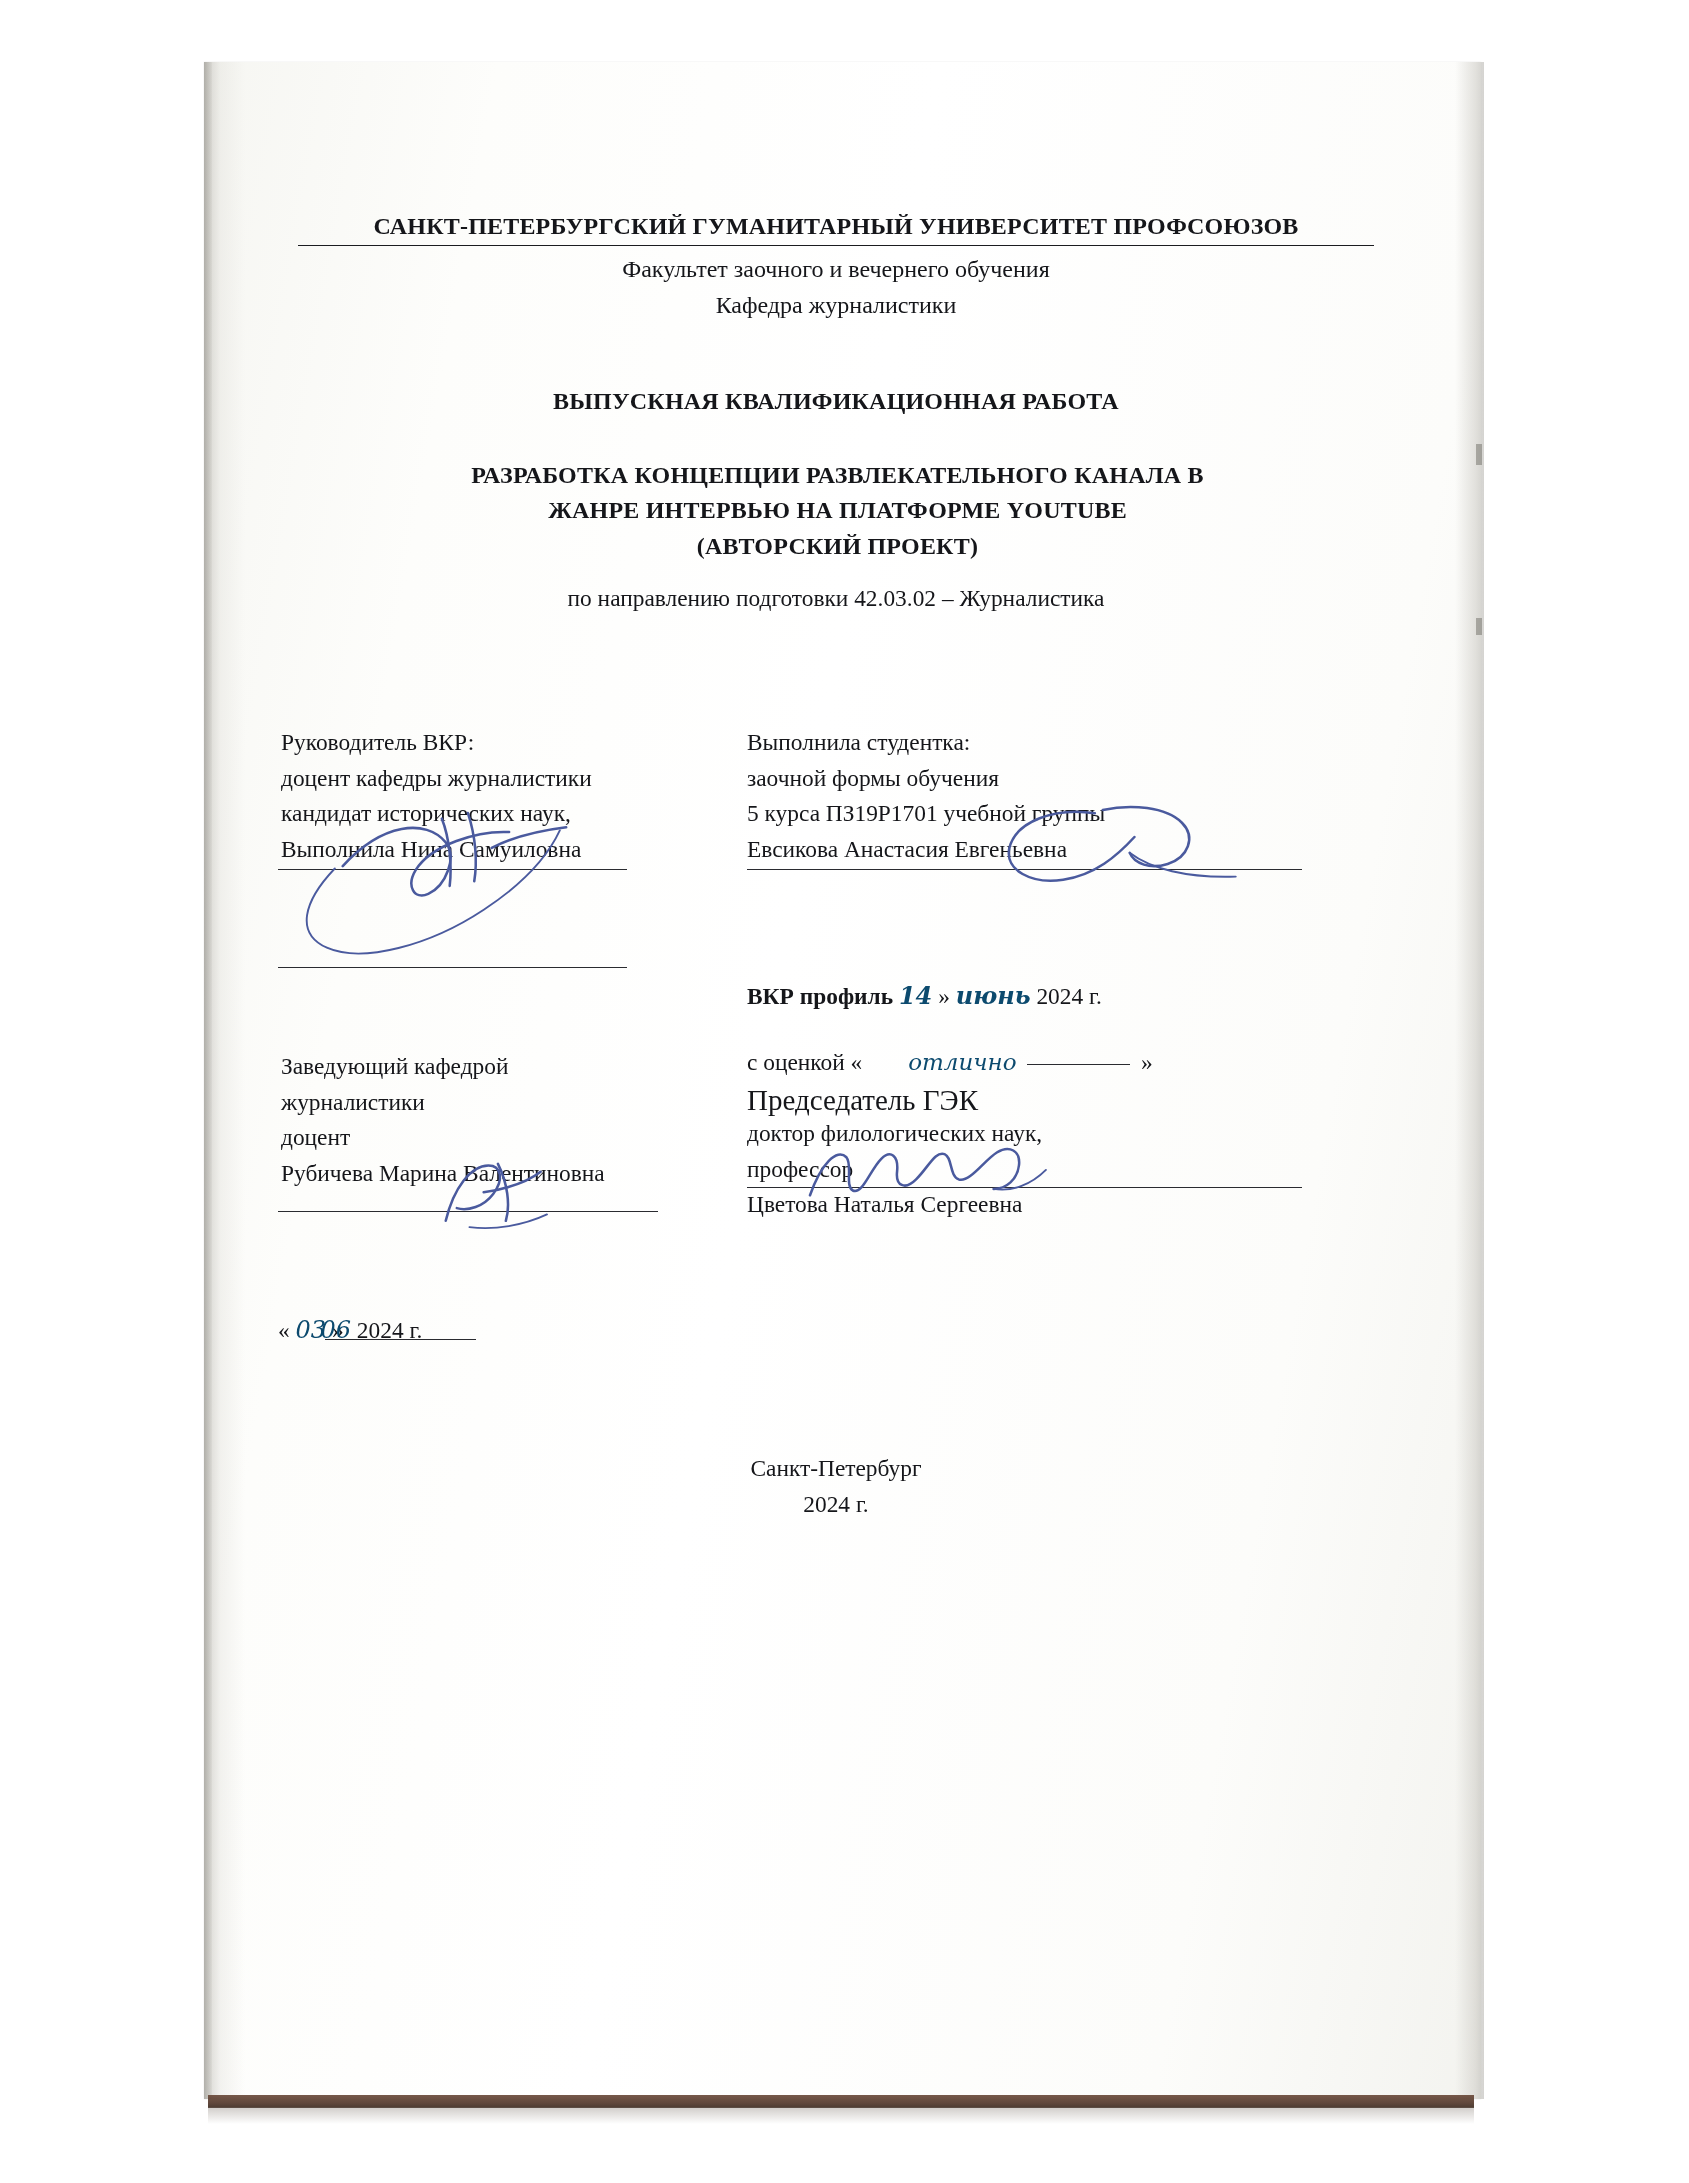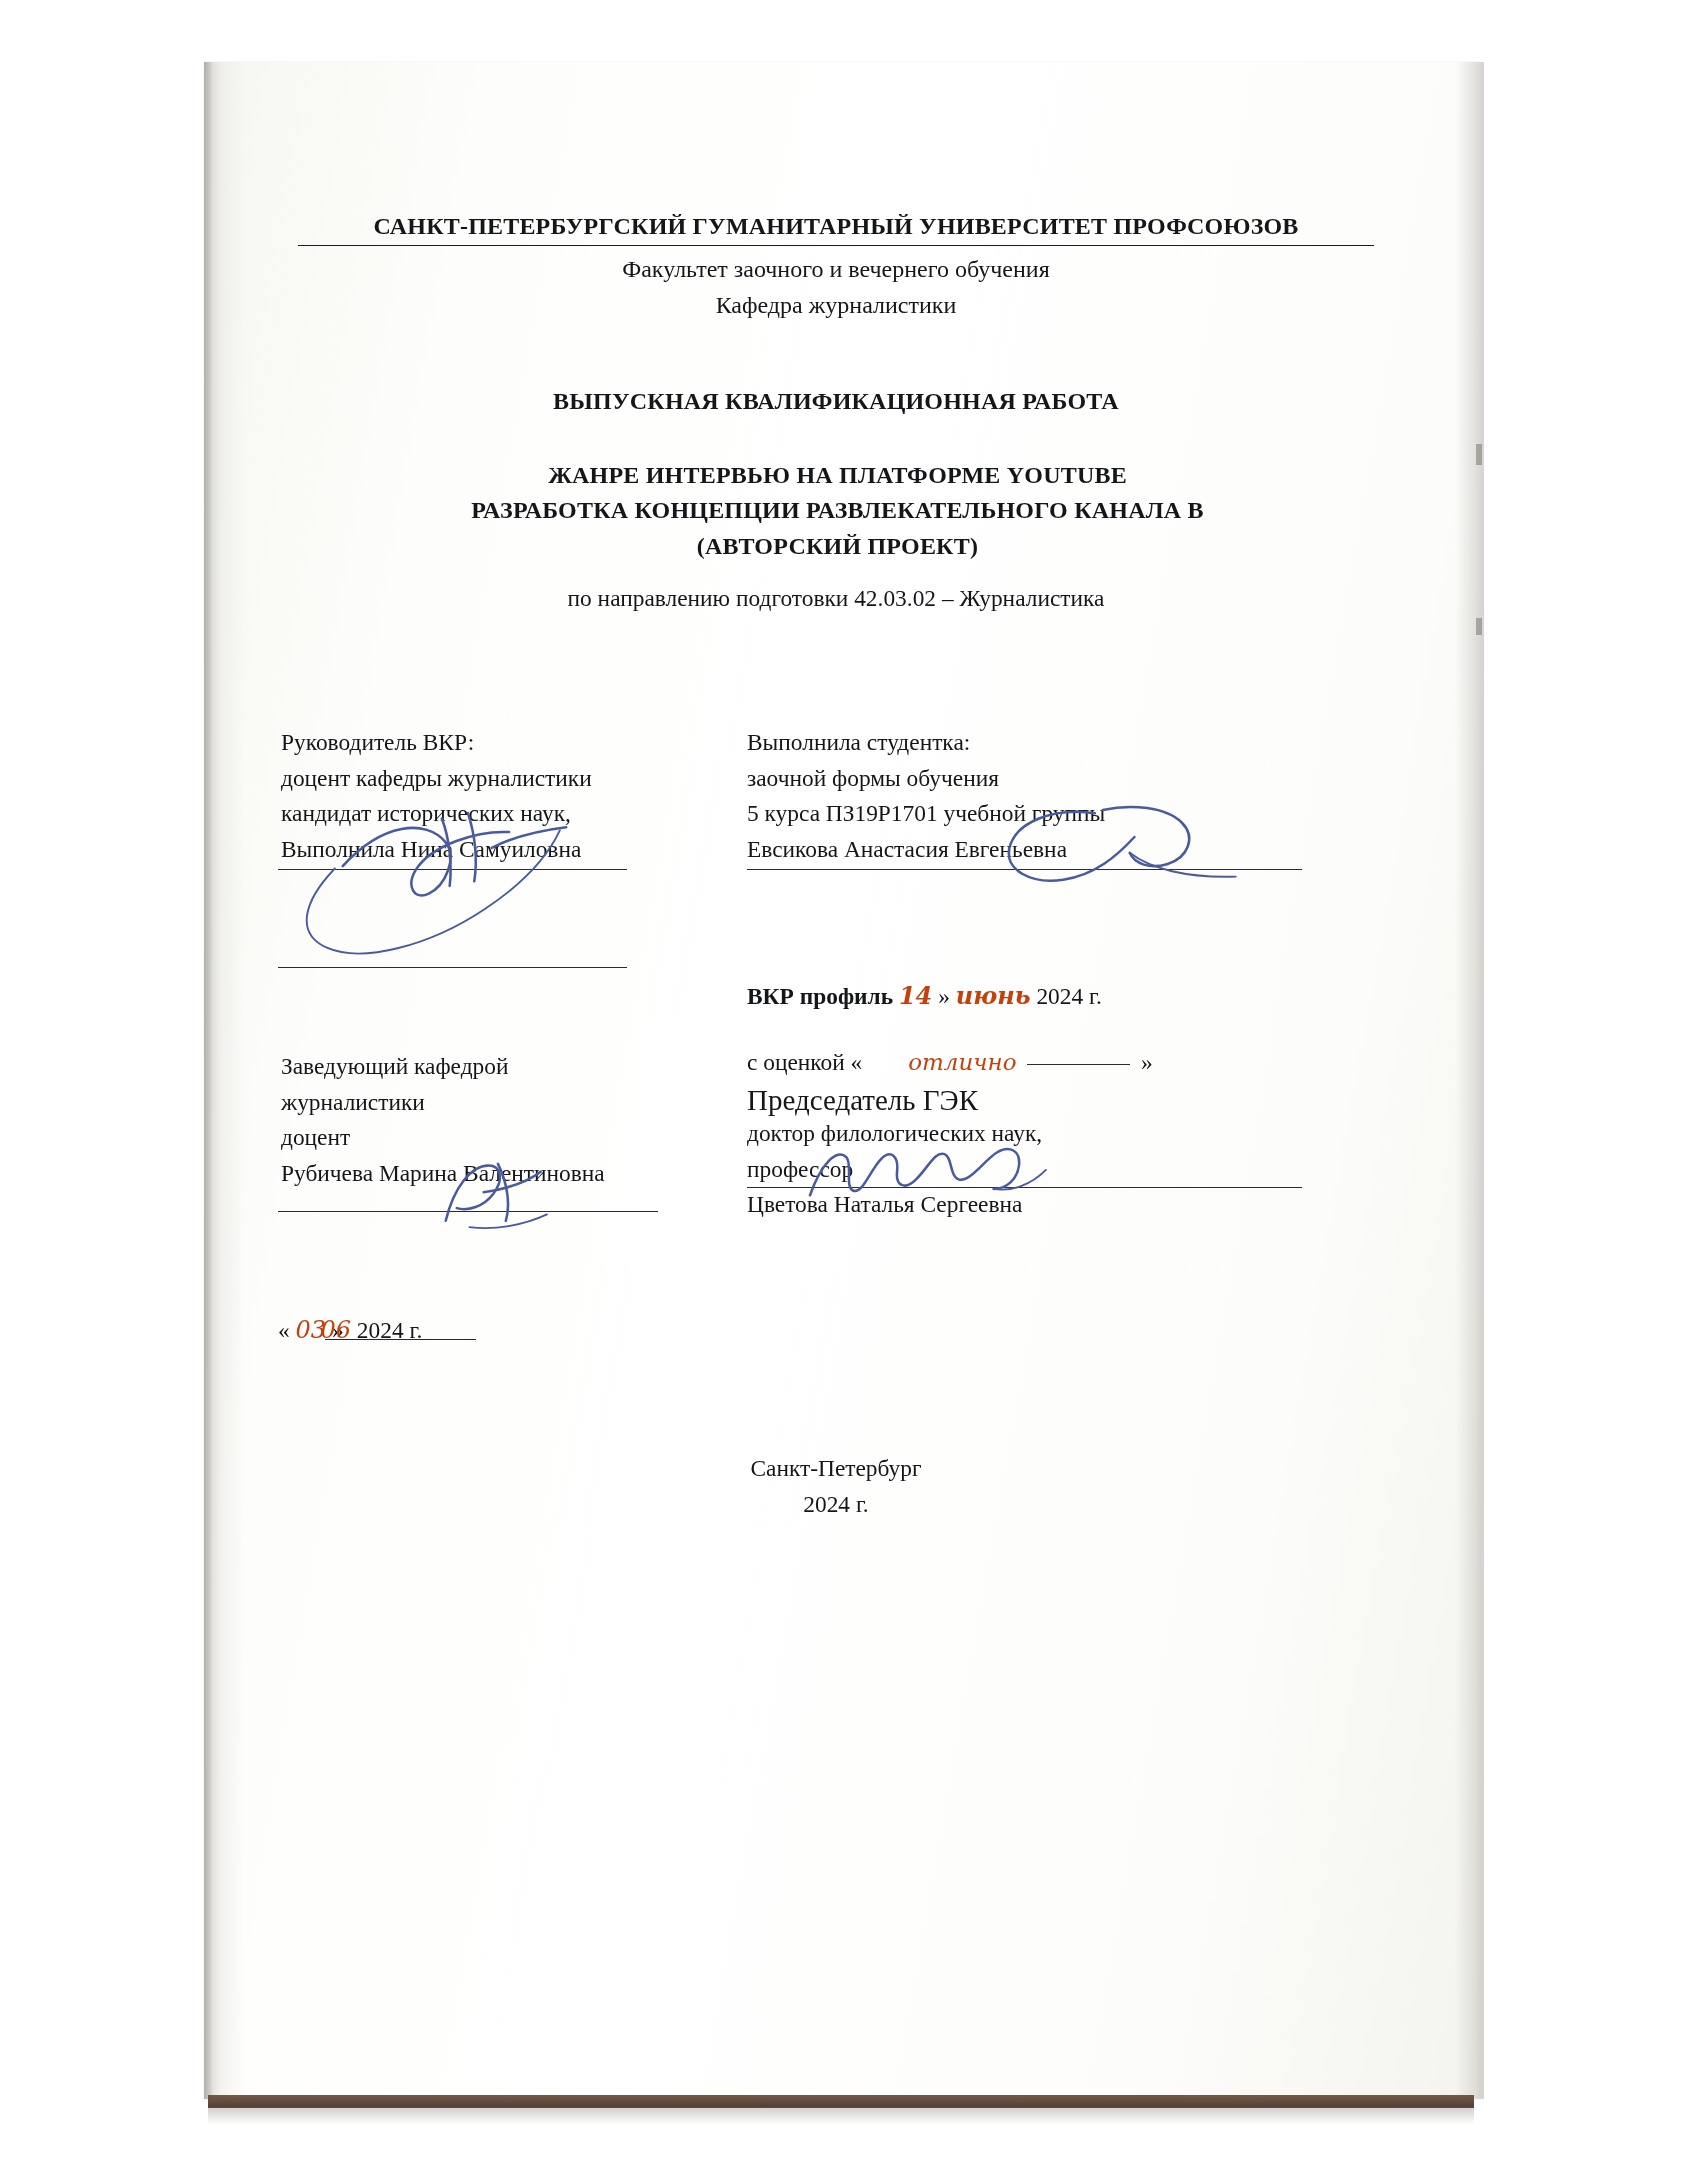--- a/index.html
+++ b/index.html
@@ -178,21 +178,21 @@
   #chair-block { top: 987px; }
 
   .sig-line {
     position: absolute;
     border-bottom: 1.3px solid #2a2b30;
   }
 
   .handwrite {
     font-family: "DejaVu Serif", serif;
     font-style: italic;
-    color: #c2410c;
+    color: #0c4a6e;
   }
 
   #defense-line {
     position: absolute;
     left: 555px;
     top: 919px;
     width: 555px;
     font-size: 23.4px;
     font-weight: bold;
   }
@@ -275,22 +275,22 @@
 
 <div id="content">
 
   <div id="uni-name">САНКТ-ПЕТЕРБУРГСКИЙ ГУМАНИТАРНЫЙ УНИВЕРСИТЕТ ПРОФСОЮЗОВ</div>
   <div id="faculty">Факультет заочного и вечернего обучения</div>
   <div id="department">Кафедра журналистики</div>
 
   <div id="doc-type">ВЫПУСКНАЯ КВАЛИФИКАЦИОННАЯ РАБОТА</div>
 
   <div id="doc-title">
+    <div>РАЗРАБОТКА КОНЦЕПЦИИ РАЗВЛЕКАТЕЛЬНОГО КАНАЛА В</div>
     <div>ЖАНРЕ ИНТЕРВЬЮ НА ПЛАТФОРМЕ YOUTUBE</div>
-    <div>РАЗРАБОТКА КОНЦЕПЦИИ РАЗВЛЕКАТЕЛЬНОГО КАНАЛА В</div>
     <div>(АВТОРСКИЙ ПРОЕКТ)</div>
   </div>
 
   <div id="program-line-1">по направлению подготовки 42.03.02 – Журналистика</div>
 
   <div id="supervisor-block" class="col-left">
     <div>Руководитель ВКР:</div>
     <div>доцент кафедры журналистики</div>
     <div>кандидат исторических наук,</div>
     <div>Выполнила Нина Самуиловна</div>

